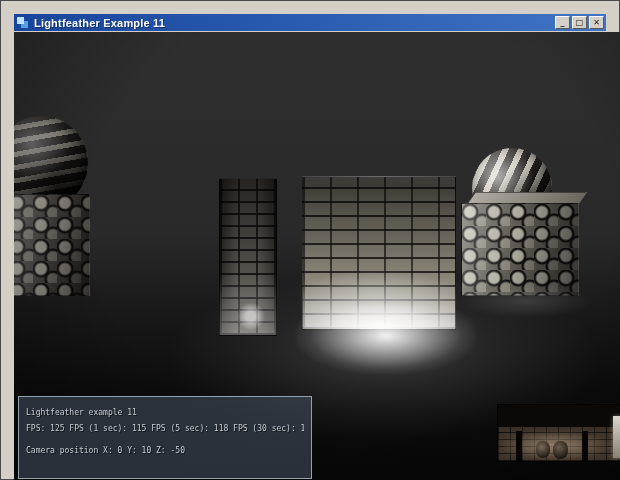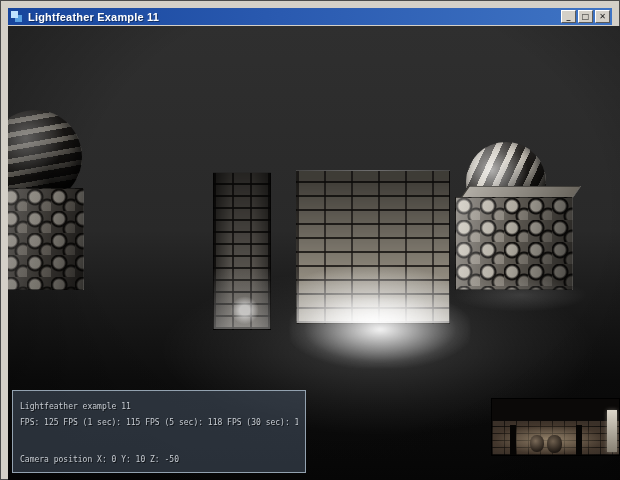--- a/index.html
+++ b/index.html
@@ -1,20 +1,20 @@
 <!DOCTYPE html>
 <html><head>
 <meta charset="utf-8">
 <style>
   html,body { margin:0; padding:0; background:#9a9a9a; }
   * { box-sizing:border-box; }
 
   .window {
     position:relative; width:620px; height:480px;
-    background:#d4d0c8; border:1px solid #4a4a4a; padding:7px;
+    background:#d4d0c8; border:1px solid #4a4a4a; padding:13px;
     font-family:"Liberation Sans", sans-serif;
   }
 
   
   .titlebar {
     height:17px; display:flex; align-items:center; padding:0 2px;
     background:linear-gradient(90deg,#17459c 0%, #2a5ab0 45%, #3f74c4 100%);
     margin-bottom:1px;
   }
   .title-icon {
@@ -147,21 +147,21 @@
 
   
   .debug-panel {
     left:4px; top:364px; width:294px; height:83px;
     background:rgba(68,80,94,0.58); border:1px solid #93a2b0;
     padding:8px 7px 0 7px;
     font-family:"DejaVu Sans Mono", monospace; font-size:8px;
     color:#c6cbd1; text-shadow:1px 1px 0 rgba(0,0,0,0.6);
   }
   .debug-line { line-height:16px; white-space:nowrap; overflow:hidden; }
-  .debug-line.last { margin-top:21px; }
+  .debug-line.last { margin-top:6px; }
 
   
   .mini-view {
     left:483px; top:372px; width:129px; height:58px;
     background:#0b0908; border:1px solid #000; overflow:hidden;
   }
   .mini-view > div { position:absolute; }
   .mini-bricks {
     left:0; right:0; bottom:0; height:34px;
     background-color:#3a3028;

